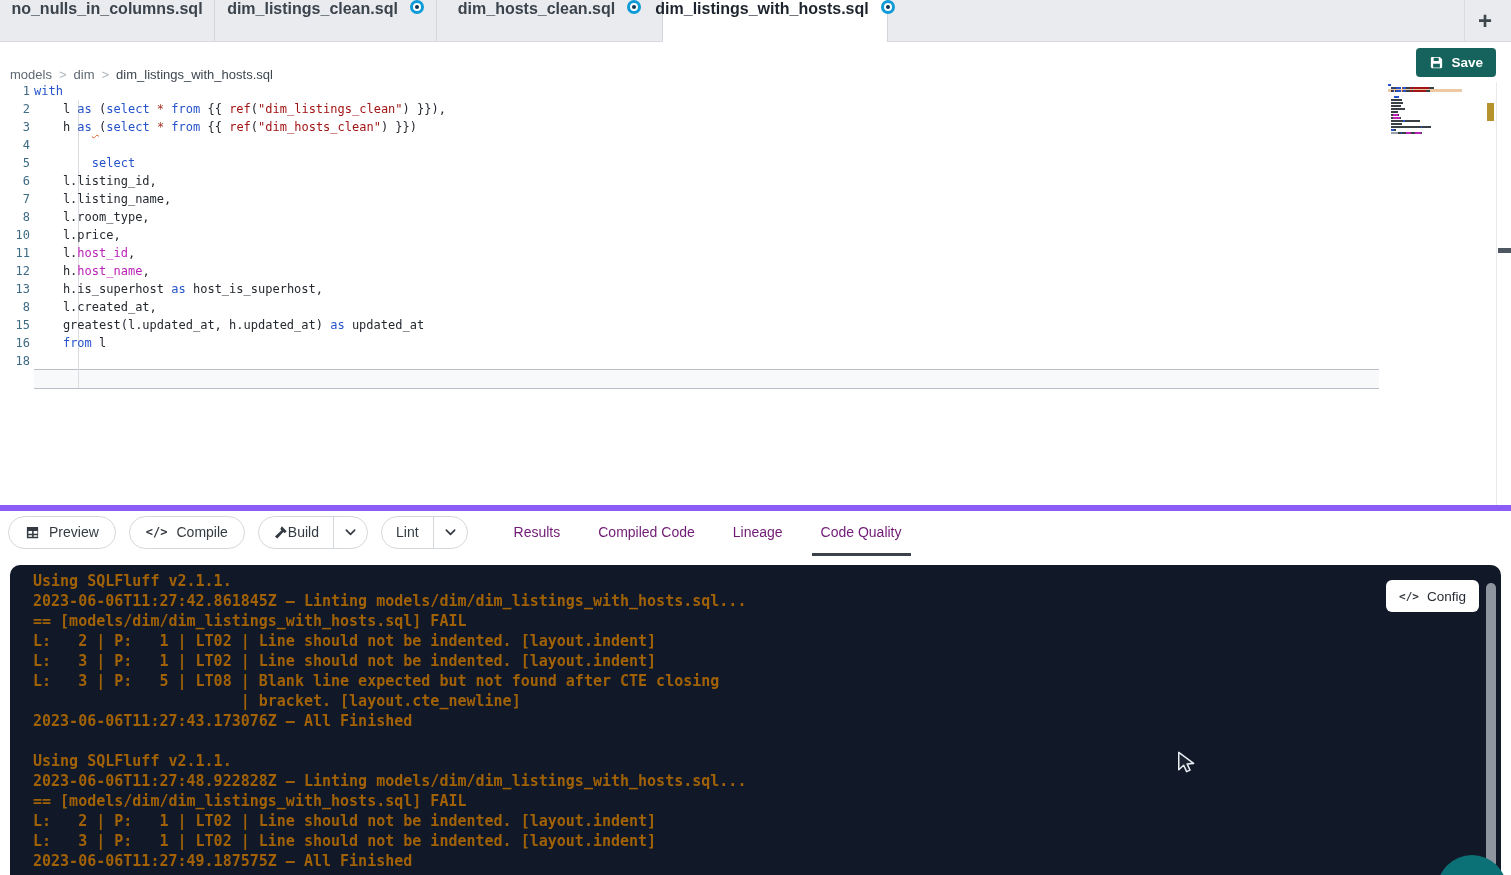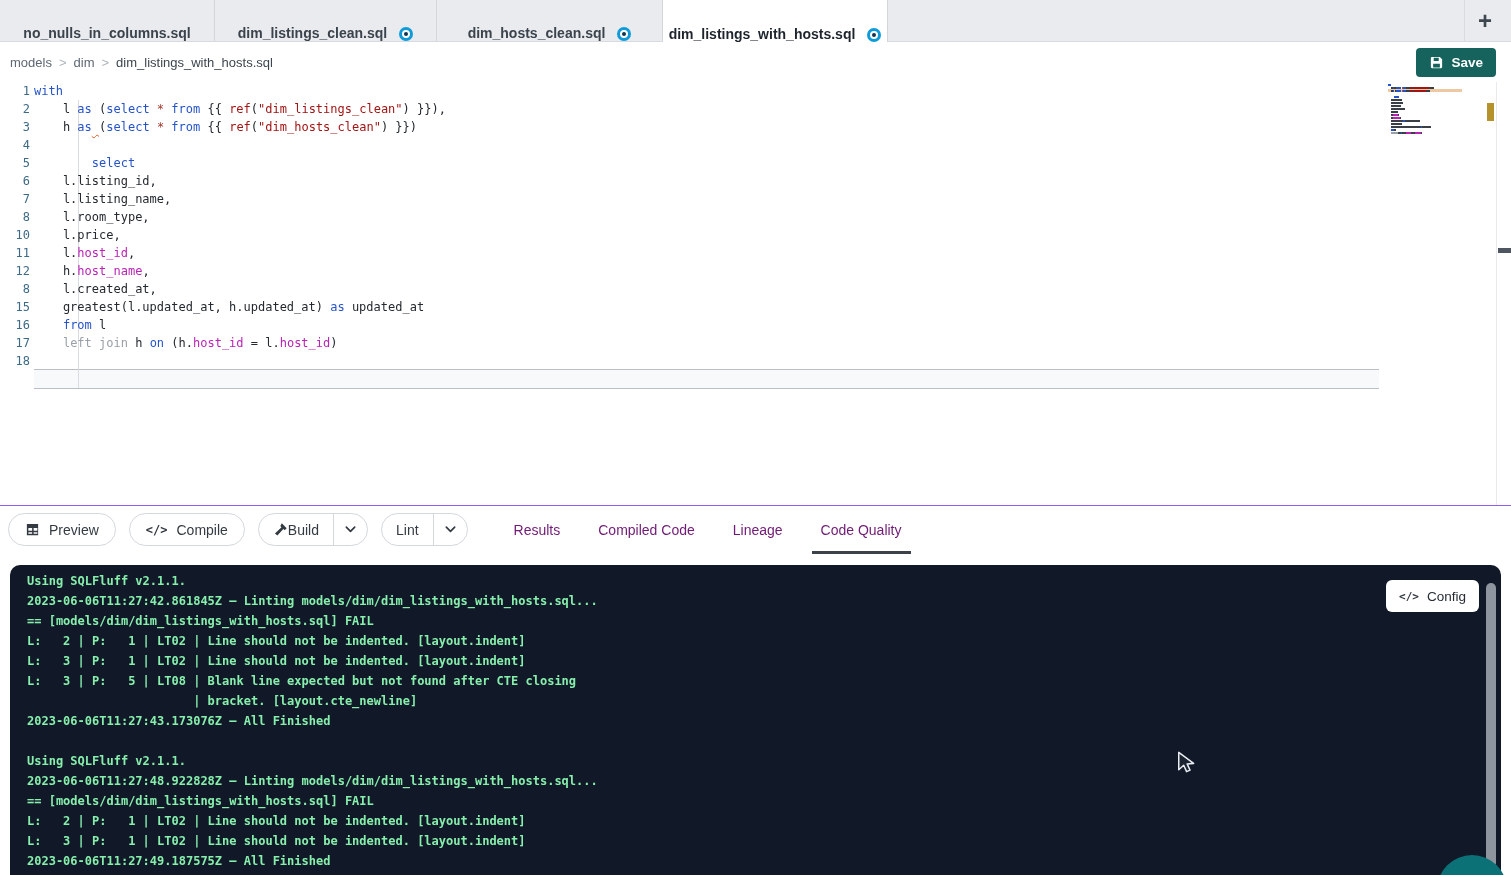--- a/index.html
+++ b/index.html
@@ -3,34 +3,34 @@
 <meta charset="utf-8">
 <style>
   * { margin:0; padding:0; box-sizing:border-box; }
   html,body { width:1511px; height:875px; overflow:hidden; background:#fff;
     font-family:"Liberation Sans", sans-serif; }
   .stage { position:relative; width:1511px; height:875px; background:#fff; }
 
   
   .tabbar { position:absolute; left:0; top:0; width:1511px; height:42px;
     background:#e9ebee; border-bottom:1px solid #d7dade; display:flex; }
-  .tab { height:41px; display:flex; align-items:flex-end; justify-content:center; gap:12px;
-    border-right:1px solid #d2d6da; font-size:14px; font-weight:600; color:#3b434c; cursor:pointer; }
+  .tab { height:41px; display:flex; align-items:flex-start; justify-content:center; gap:12px;
+    border-right:1px solid #d2d6da; font-size:16px; font-weight:600; color:#3b434c; cursor:pointer; }
   .tab.t1{width:215px}.tab.t2{width:222px}.tab.t3{width:226px}.tab.t4{width:225px}
   .tab.active { background:#fff; color:#1d242d; font-weight:700; height:42px; }
   .dot { width:14px; height:14px; border-radius:50%; border:3px solid #0f9bd7; background:#fff;
     display:flex; align-items:center; justify-content:center; flex:none; }
   .dot i { width:4px; height:4px; border-radius:50%; background:#12344e; display:block; }
   .tab-sep { position:absolute; left:1464px; top:0; width:1px; height:41px; background:#d9dcdf; }
   .newtab { position:absolute; right:10px; top:5px; width:32px; height:32px; display:flex;
     align-items:center; justify-content:center; font-size:24px; font-weight:600; color:#3e464e; cursor:pointer; }
 
   
   .topbar { position:absolute; left:0; top:42px; width:1511px; height:40px; background:#fff; }
-  .crumbs { position:absolute; left:10px; top:0; height:40px; display:flex; align-items:center;
+  .crumbs { position:absolute; left:10px; top:0; height:40px; display:flex; align-items:flex-end;
     gap:7px; font-size:13px; }
   .crumb { color:#5e6873; cursor:pointer; }
   .crumb.last { color:#3d454e; }
   .crumb-sep { color:#aeb5bc; font-size:13px; }
   .savebtn { position:absolute; right:15px; top:6px; height:29px; padding:0 13px; border-radius:4px;
     background:#15635c; color:#fff; display:flex; align-items:center; gap:7px; font-size:13.5px;
     font-weight:600; cursor:pointer; }
 
   
   .editor { position:absolute; left:0; top:82px; width:1511px; height:423px; background:#fff;
@@ -48,42 +48,42 @@
   .minimap { position:absolute; left:1388px; top:1px; width:74px; }
   .mrow { height:3px; display:flex; }
   .mrow.warn { background:#ecc9a2; }
   .mseg { height:2px; margin-top:0.5px; }
   .ruler-line { position:absolute; left:1496px; top:0; width:1px; height:423px; background:#e8eaed; }
   .mark-warn { position:absolute; left:1487px; top:21px; width:7px; height:18px; background:#b5922c; }
   .mark-pos { position:absolute; left:1498px; top:166px; width:13px; height:5px; background:#4d5661; }
 
   
   .actionbar { position:absolute; left:0; top:505px; width:1511px; height:48px; background:#fff;
-    border-top:1px solid #8b5cf6; display:flex; align-items:center; }
+    border-top:6px solid #8b5cf6; display:flex; align-items:center; }
   .btn { height:33px; border:1px solid #d3d8dc; border-radius:17px; background:#fff; display:flex;
     align-items:center; padding:0 16px; gap:9px; font-size:14px; font-weight:500; color:#343b42; cursor:pointer; }
   .btn-group { height:33px; border:1px solid #d3d8dc; border-radius:17px; background:#fff; display:flex;
     align-items:stretch; overflow:hidden; }
   .btn-main { display:flex; align-items:center; padding:0 14px; gap:0; font-size:14px;
     font-weight:500; color:#343b42; cursor:pointer; }
   .btn-caret { display:flex; align-items:center; justify-content:center; width:34px;
     border-left:1px solid #d3d8dc; cursor:pointer; }
   .ml8{margin-left:8px}.ml13{margin-left:13px}
   .codeglyph { font-family:"DejaVu Sans Mono", monospace; font-weight:700; font-size:12px; color:#343a41; }
   .ptabs { margin-left:46px; height:48px; display:flex; gap:38px; }
   .ptab { height:48px; display:flex; align-items:center; font-size:14px; color:#701a75;
     position:relative; cursor:pointer; }
   .ptab.active::after { content:""; position:absolute; left:-9px; right:-9px; bottom:0; height:3px;
     background:#3b4249; }
 
   
   .terminal { position:absolute; left:10px; top:565px; width:1491px; height:320px; background:#111827;
     border-radius:10px; }
-  .term-text { position:absolute; left:17px; top:6px; font-family:"DejaVu Sans Mono", monospace;
-    font-weight:700; font-size:12px; color:#86efac; white-space:pre; }
+  .term-text { position:absolute; left:23px; top:6px; font-family:"DejaVu Sans Mono", monospace;
+    font-weight:700; font-size:15px; color:#a16207; white-space:pre; }
   .tline { height:20px; line-height:20px; }
   .configbtn { position:absolute; top:15px; right:22px; height:32px; padding:0 13px; border-radius:6px;
     background:#fff; display:flex; align-items:center; gap:8px; font-size:13.5px; font-weight:500;
     color:#272d34; cursor:pointer; }
   .term-scroll { position:absolute; right:5px; top:18px; width:10px; height:285px;
     background:#8e959e; border-radius:5px; cursor:pointer; }
 
   .help-bubble { position:absolute; left:1437px; top:855px; width:70px; height:70px;
     border-radius:50%; background:#0c7176; cursor:pointer; }
   .mouse-cursor { position:absolute; left:1177px; top:751px; }
@@ -147,24 +147,24 @@
         <div class="row"><span class="ln">2</span><span class="code"><span class="tk-d">    l </span><span class="tk-k">as</span><span class="tk-d"> (</span><span class="tk-k">select</span><span class="tk-d"> </span><span class="tk-o">*</span><span class="tk-d"> </span><span class="tk-k">from</span><span class="tk-d"> {{ </span><span class="tk-s">ref</span><span class="tk-d">(</span><span class="tk-s">"dim_listings_clean"</span><span class="tk-d">)</span><span class="tk-d"> }}),</span></span></div>
         <div class="row"><span class="ln">3</span><span class="code"><span class="tk-d">    h </span><span class="tk-k">as</span><span class="tk-sq"> </span><span class="tk-d">(</span><span class="tk-k">select</span><span class="tk-d"> </span><span class="tk-o">*</span><span class="tk-d"> </span><span class="tk-k">from</span><span class="tk-d"> {{ </span><span class="tk-s">ref</span><span class="tk-d">(</span><span class="tk-s">"dim_hosts_clean"</span><span class="tk-d">)</span><span class="tk-d"> }})</span></span></div>
         <div class="row"><span class="ln">4</span><span class="code"></span></div>
         <div class="row"><span class="ln">5</span><span class="code"><span class="tk-d">        </span><span class="tk-k">select</span></span></div>
         <div class="row"><span class="ln">6</span><span class="code"><span class="tk-d">    l.listing_id,</span></span></div>
         <div class="row"><span class="ln">7</span><span class="code"><span class="tk-d">    l.listing_name,</span></span></div>
         <div class="row"><span class="ln">8</span><span class="code"><span class="tk-d">    l.room_type,</span></span></div>
         <div class="row"><span class="ln">10</span><span class="code"><span class="tk-d">    l.price,</span></span></div>
         <div class="row"><span class="ln">11</span><span class="code"><span class="tk-d">    l.</span><span class="tk-m">host_id</span><span class="tk-d">,</span></span></div>
         <div class="row"><span class="ln">12</span><span class="code"><span class="tk-d">    h.</span><span class="tk-m">host_name</span><span class="tk-d">,</span></span></div>
+        <div class="row"><span class="ln">13</span><span class="code"><span class="tk-d">    h.is_superhost </span><span class="tk-k">as</span><span class="tk-d"> host_is_superhost,</span></span></div>
         <div class="row"><span class="ln">8</span><span class="code"><span class="tk-d">    l.created_at,</span></span></div>
         <div class="row"><span class="ln">15</span><span class="code"><span class="tk-d">    greatest(l.updated_at, h.updated_at) </span><span class="tk-k">as</span><span class="tk-d"> updated_at</span></span></div>
         <div class="row"><span class="ln">16</span><span class="code"><span class="tk-d">    </span><span class="tk-k">from</span><span class="tk-d"> l</span></span></div>
-        <div class="row"><span class="ln">17</span><span class="code"><span class="tk-d">    </span><span class="tk-g">left join</span><span class="tk-d"> h </span><span class="tk-k">on</span><span class="tk-d"> (h.</span><span class="tk-m">host_id</span><span class="tk-d"> = l.</span><span class="tk-m">host_id</span><span class="tk-d">)</span></span></div>
         <div class="row"><span class="ln">18</span><span class="code"></span></div>
       </div>
     <div class="minimap" id="minimap">
         <div class="mrow">
           <span class="mseg" style="width: 3.2px; background: rgb(37, 83, 201);"></span>
         </div>
         <div class="mrow">
           <span class="mseg" style="width: 3.2px;"></span>
           <span class="mseg" style="width: 1.6px; background: rgb(58, 63, 69);"></span>
           <span class="mseg" style="width: 1.6px; background: rgb(37, 83, 201);"></span>

